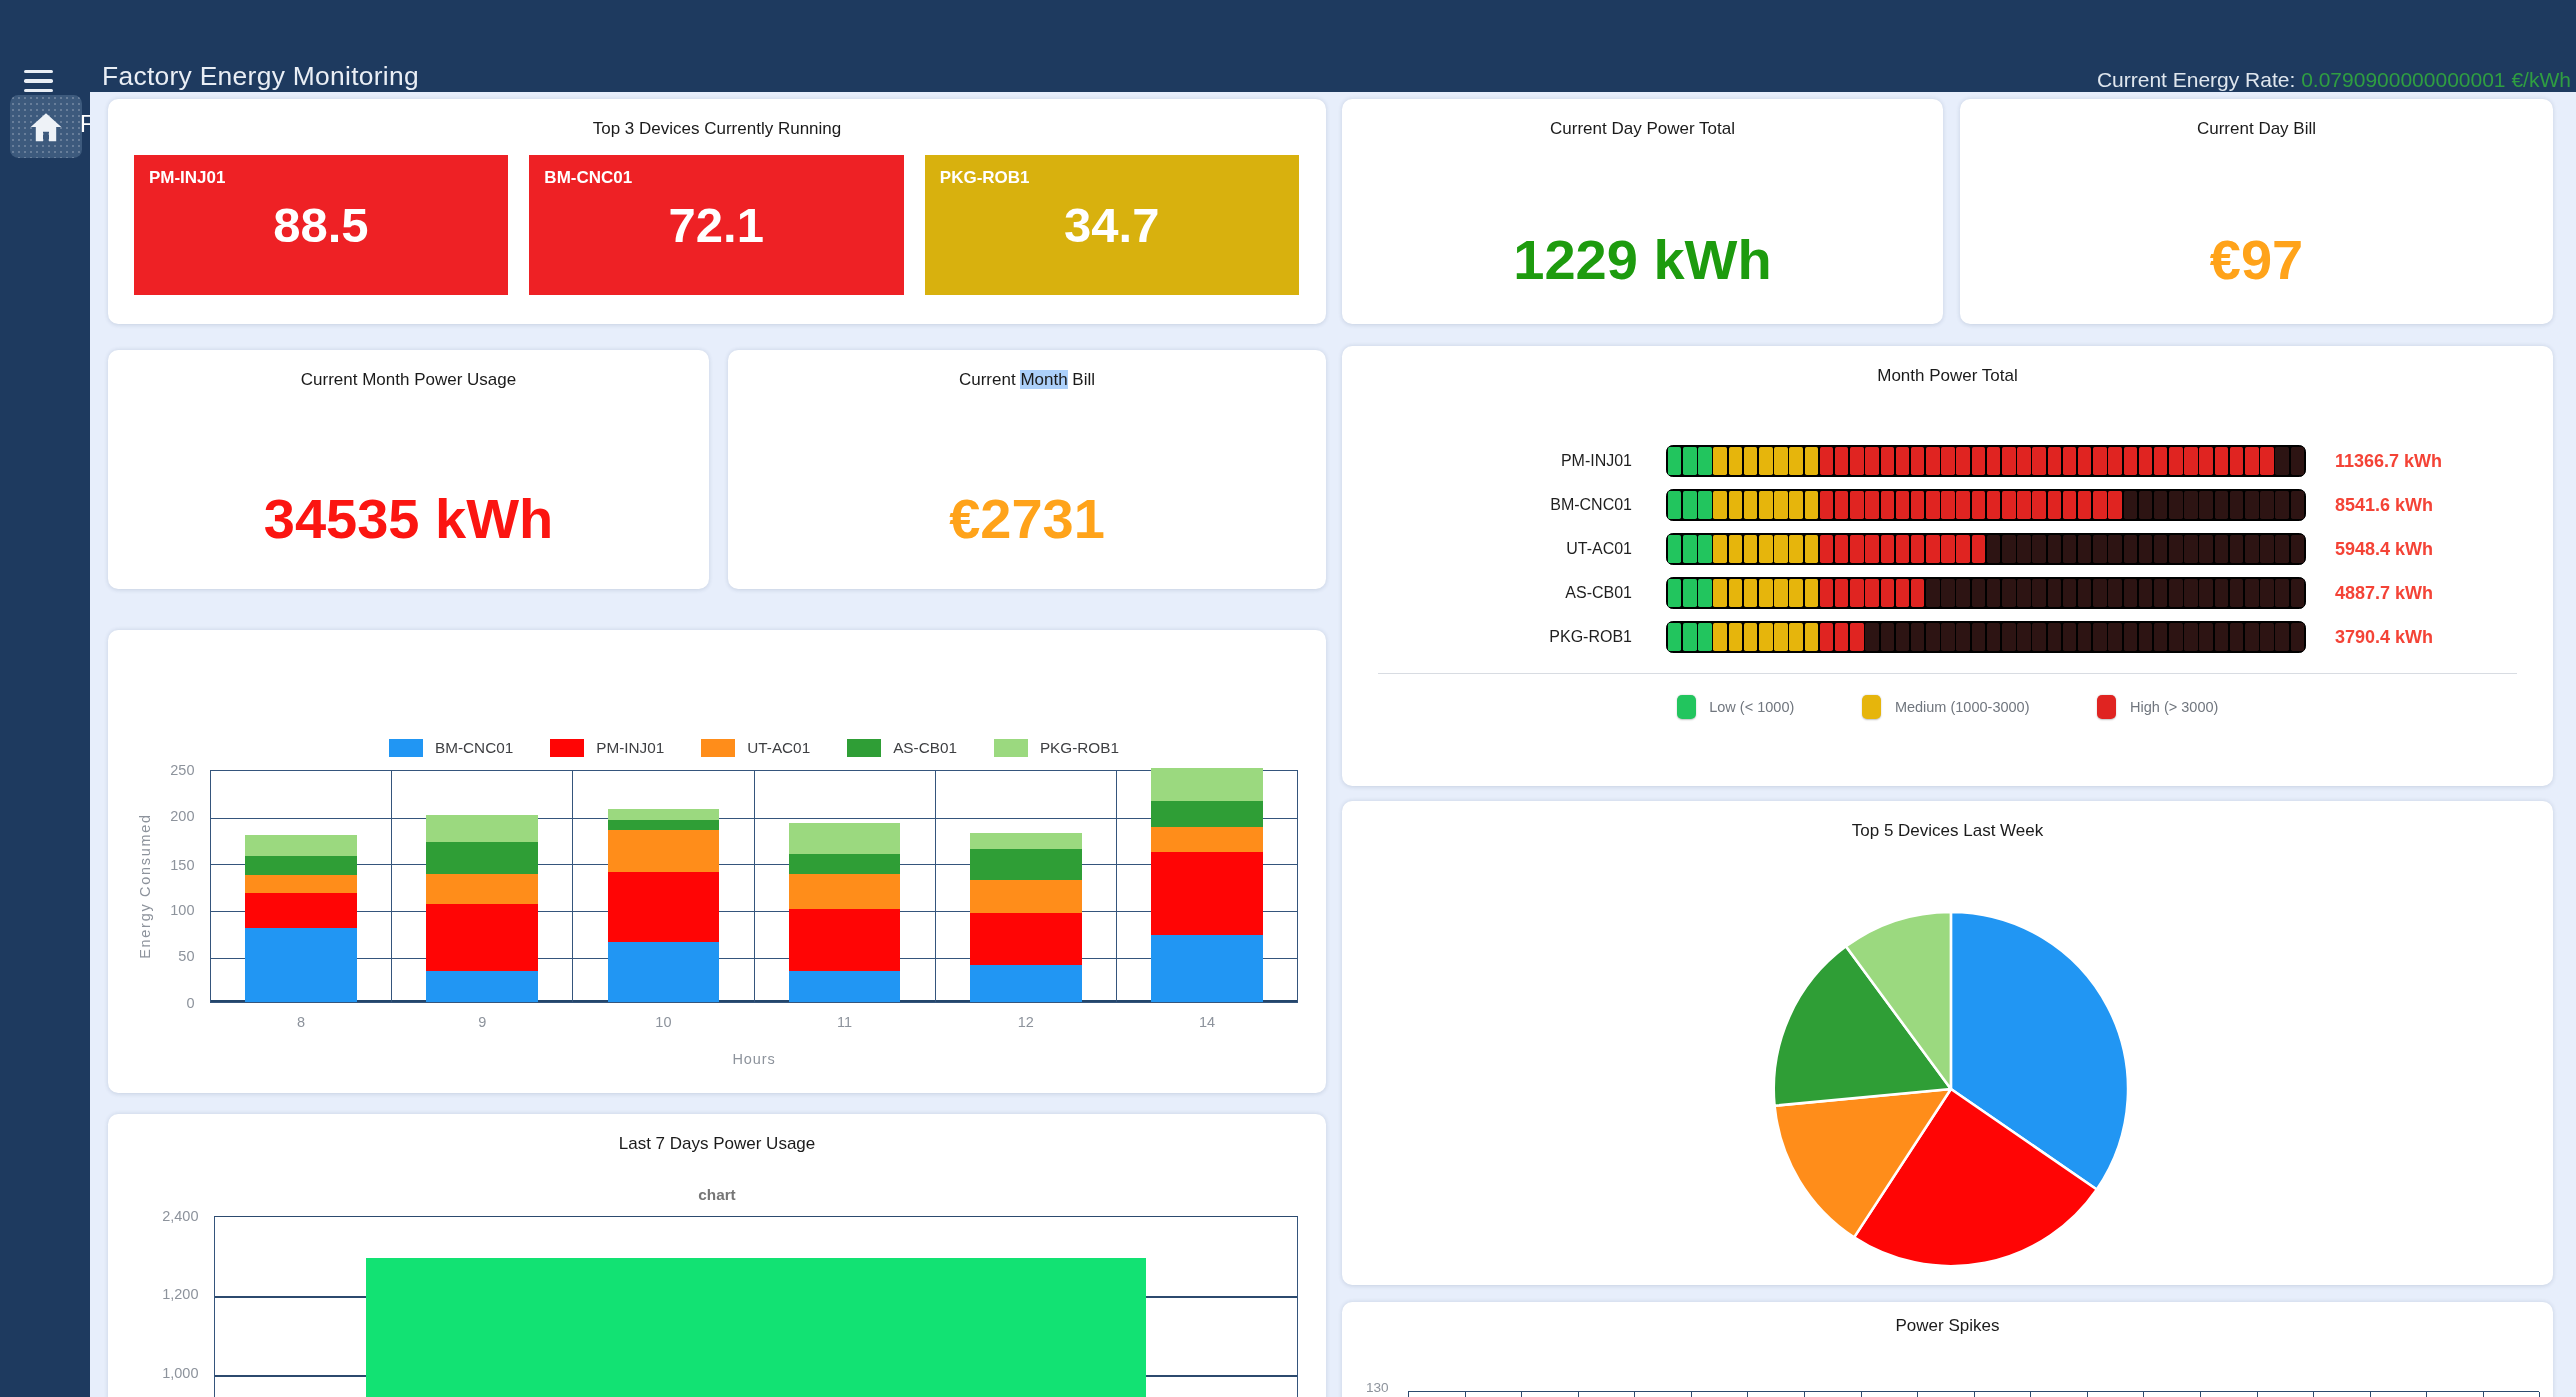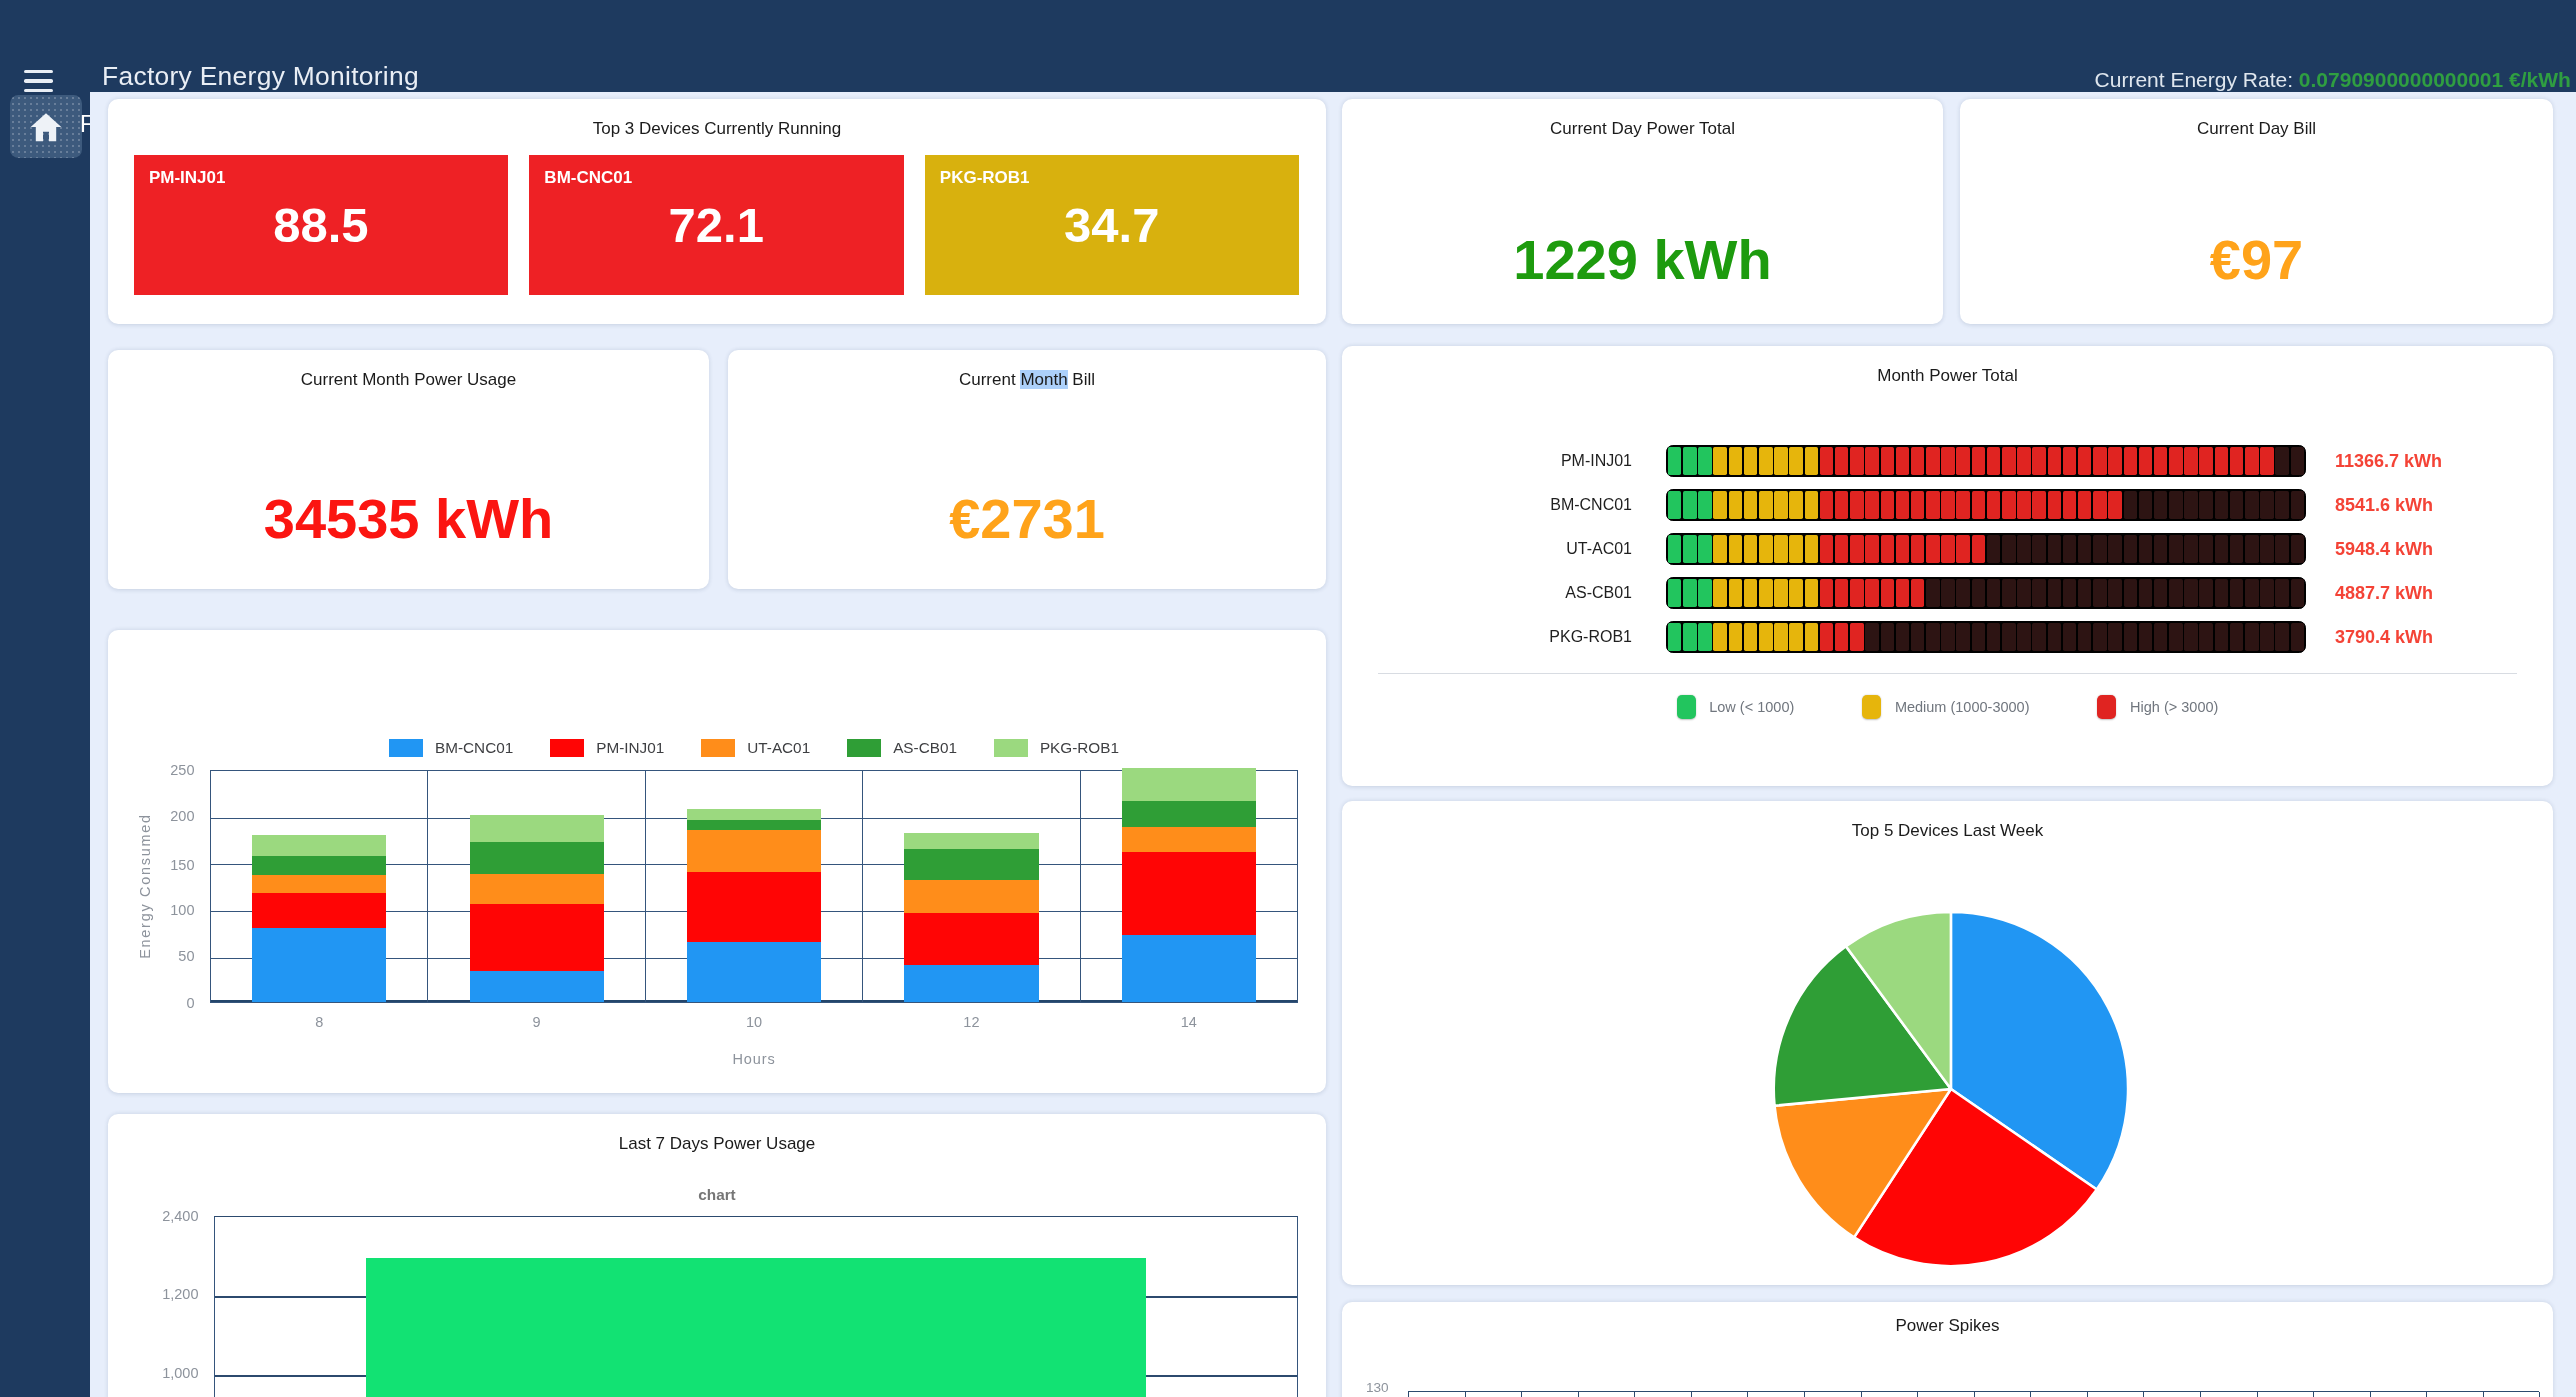--- a/index.html
+++ b/index.html
@@ -7,21 +7,21 @@
     width:2576px;height:1397px;overflow:hidden;position:relative;
     background:#e7eefb;font-family:"Liberation Sans",sans-serif;
     -webkit-font-smoothing:antialiased;
   }
   
   .navbar{position:absolute;left:0;top:0;width:2576px;height:92px;background:#1e3a5f;z-index:5;display:flex;align-items:flex-end}
   .burger{width:29px;height:22px;margin-left:24px;display:flex;flex-direction:column;justify-content:space-between;cursor:pointer}
   .burger span{display:block;height:3.4px;border-radius:1.7px;background:#e9eef5}
   .nav-title{color:#e9eef5;font-size:26.4px;margin-left:49px;letter-spacing:0.3px}
   .nav-rate{margin-left:auto;margin-right:5.1px;font-size:21px;color:#dfe6ee;white-space:pre}
-  .nav-rate .rate-val{color:#2f9e41;font-weight:bold}
+  .nav-rate .rate-val{color:#2f9e41;font-weight:normal}
   
   .sidebar{position:absolute;left:0;top:78px;width:90px;bottom:0;background:#1e3a5f;border-top:2.6px dotted #0c1a2c;overflow:hidden;z-index:4}
   .home-btn{position:absolute;left:10.2px;top:15.3px;width:72px;height:63px;border-radius:8.5px;background:#3d5a7d;
     background-image:radial-gradient(rgba(255,255,255,.22) 1px,transparent 1.1px);background-size:6px 6px;
     display:flex;align-items:center;justify-content:center;cursor:pointer}
   .side-label{position:absolute;left:80px;top:31px;color:#ffffff;font-size:23px;white-space:nowrap}
   
   .card{position:absolute;background:#ffffff;border-radius:10.2px;box-shadow:0 0.9px 4.3px rgba(30,58,95,.16)}
   .card-title{position:absolute;left:0;right:0;top:20.4px;text-align:center;font-size:17px;color:#1b1b1b}
   .big-value{position:absolute;left:0;right:0;top:128px;text-align:center;font-size:56px;font-weight:bold}
@@ -451,20 +451,30 @@
         </div>
         <div class="col">
           <div class="stack">
             <div style="height: 60px; background: rgb(33, 150, 243);"></div>
             <div style="height: 70px; background: rgb(255, 5, 5);"></div>
             <div style="height: 42px; background: rgb(255, 141, 26);"></div>
             <div style="height: 10.3px; background: rgb(47, 158, 54);"></div>
             <div style="height: 11.2px; background: rgb(155, 217, 127);"></div>
           </div>
           <div class="xlab">10</div>
+        </div>
+        <div class="col">
+          <div class="stack">
+            <div style="height: 31px; background: rgb(33, 150, 243);"></div>
+            <div style="height: 62px; background: rgb(255, 5, 5);"></div>
+            <div style="height: 35px; background: rgb(255, 141, 26);"></div>
+            <div style="height: 19.6px; background: rgb(47, 158, 54);"></div>
+            <div style="height: 31px; background: rgb(155, 217, 127);"></div>
+          </div>
+          <div class="xlab">11</div>
         </div>
         <div class="col">
           <div class="stack">
             <div style="height: 37px; background: rgb(33, 150, 243);"></div>
             <div style="height: 52px; background: rgb(255, 5, 5);"></div>
             <div style="height: 33px; background: rgb(255, 141, 26);"></div>
             <div style="height: 31px; background: rgb(47, 158, 54);"></div>
             <div style="height: 16px; background: rgb(155, 217, 127);"></div>
           </div>
           <div class="xlab">12</div>

